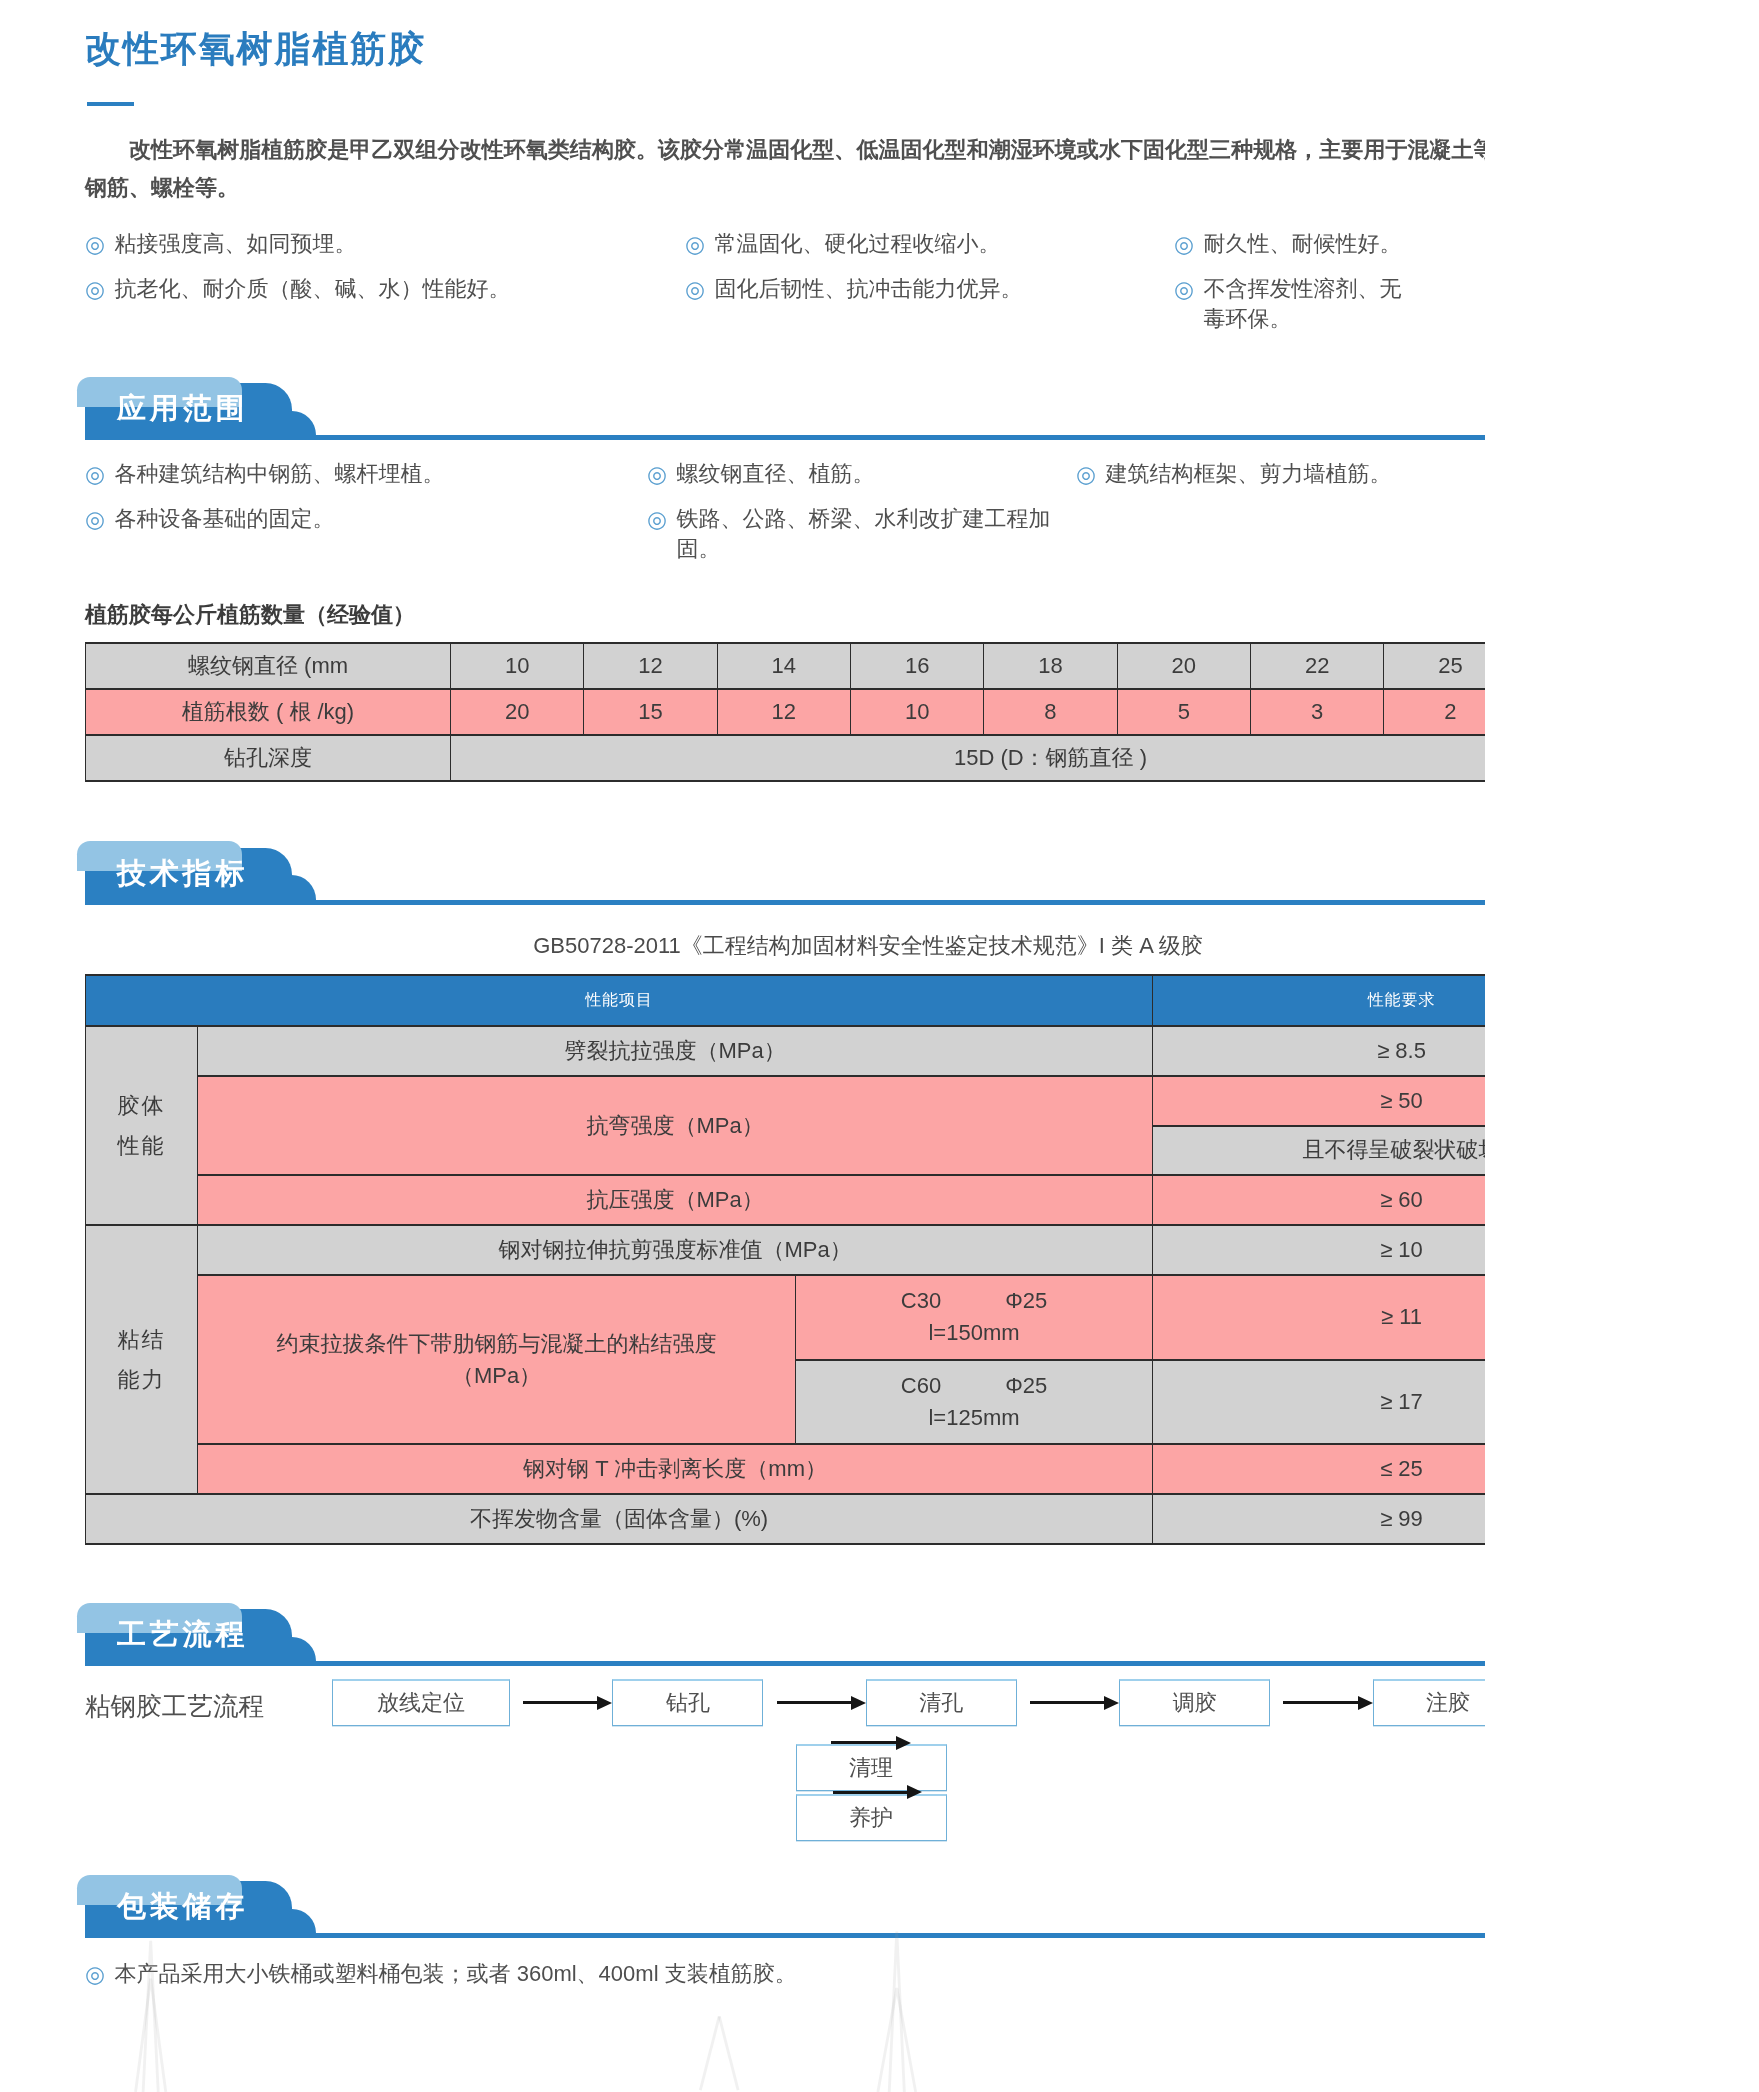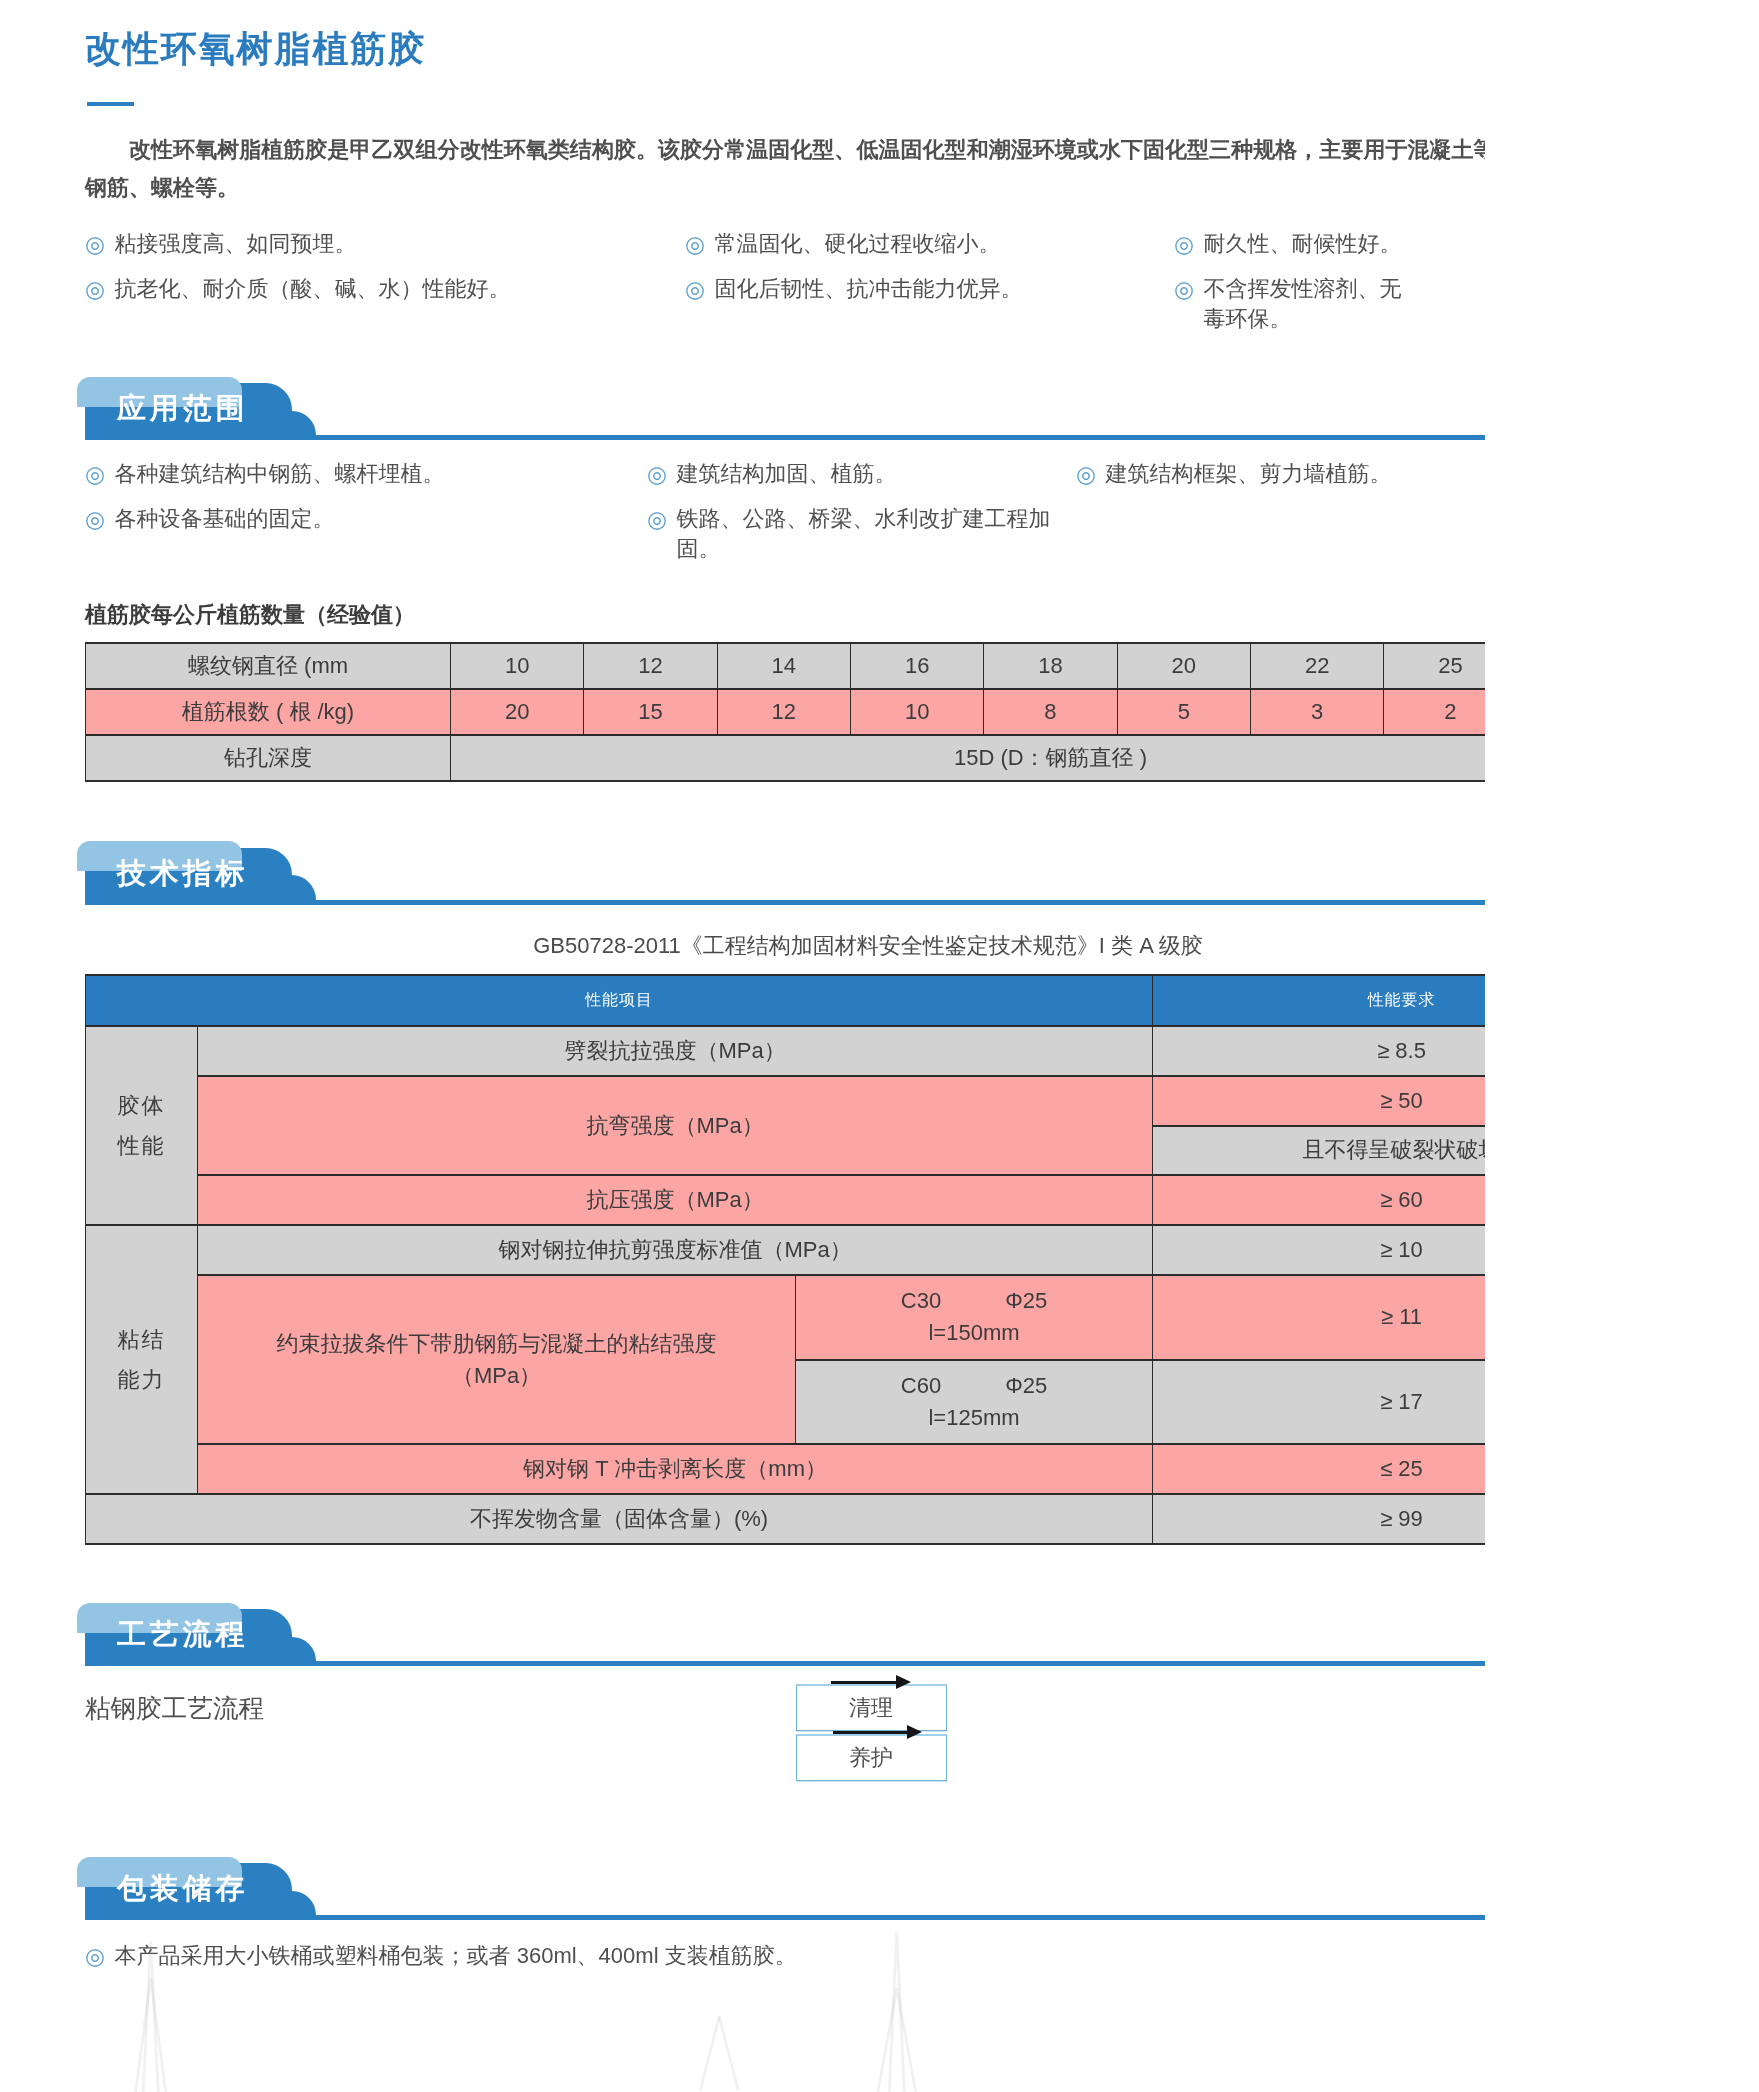--- a/index.html
+++ b/index.html
@@ -181,21 +181,21 @@
       </div>
     </div>
 
     <div class="bullets grid-a">
       <div class="bullet">
           <span class="bmark">◎</span>
           <span>各种建筑结构中钢筋、螺杆埋植。</span>
         </div>
       <div class="bullet">
           <span class="bmark">◎</span>
-          <span>建筑结构加固、植筋。</span>
+          <span>螺纹钢直径、植筋。</span>
         </div>
       <div class="bullet">
           <span class="bmark">◎</span>
           <span>建筑结构框架、剪力墙植筋。</span>
         </div>
       <div class="bullet">
           <span class="bmark">◎</span>
           <span>各种设备基础的固定。</span>
         </div>
       <div class="bullet">
@@ -334,20 +334,31 @@
       <div class="banner-line"></div>
       <div class="banner-badge">
         <span class="badge-echo"></span>
         <span class="badge-text">工艺流程</span>
         <span class="badge-tail"></span>
       </div>
     </div>
 
     <div class="process">
       <div class="process-label">粘钢胶工艺流程</div>
+      <div class="flow-row row1">
+        <div class="fbox w1">放线定位</div>
+        <div class="farrow"></div>
+        <div class="fbox">钻孔</div>
+        <div class="farrow"></div>
+        <div class="fbox">清孔</div>
+        <div class="farrow"></div>
+        <div class="fbox">调胶</div>
+        <div class="farrow"></div>
+        <div class="fbox">注胶</div>
+      </div>
       <div class="flow-row row2">
         <div class="farrow lead"></div>
         <div class="fbox">清理</div>
         <div class="farrow"></div>
         <div class="fbox">养护</div>
       </div>
     </div>
 
     <div class="banner m-pack">
       <div class="banner-line"></div>

